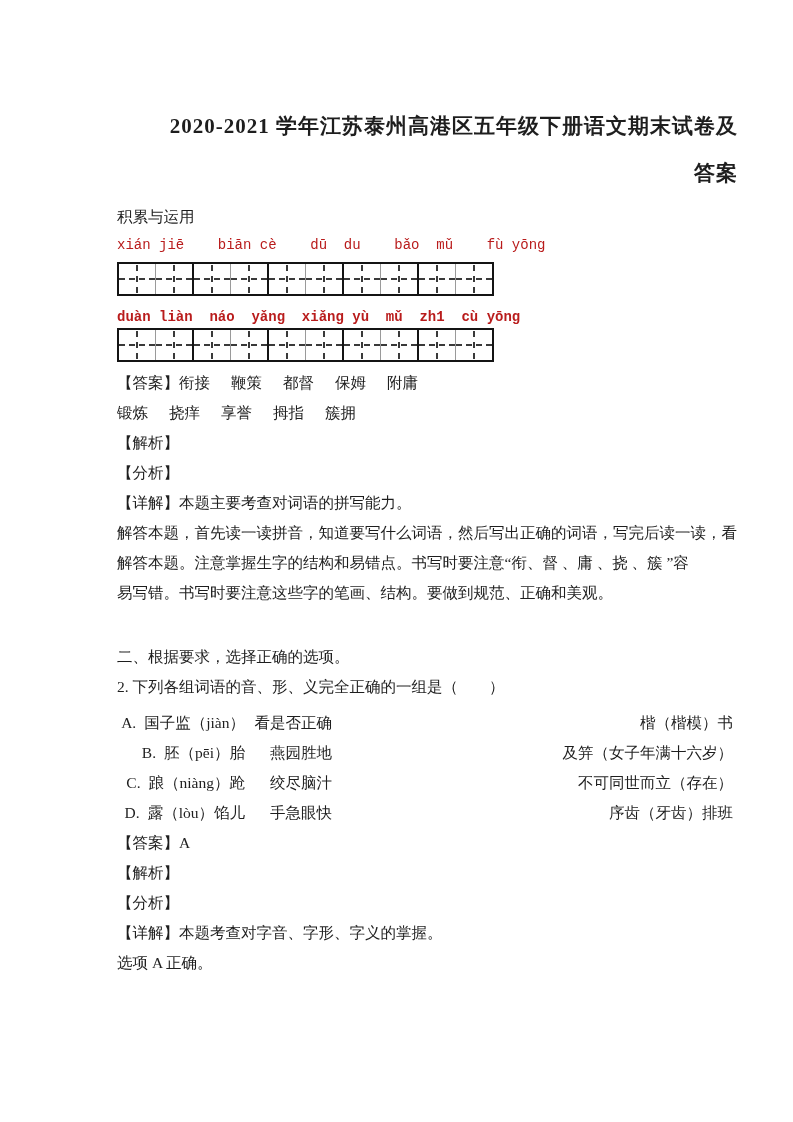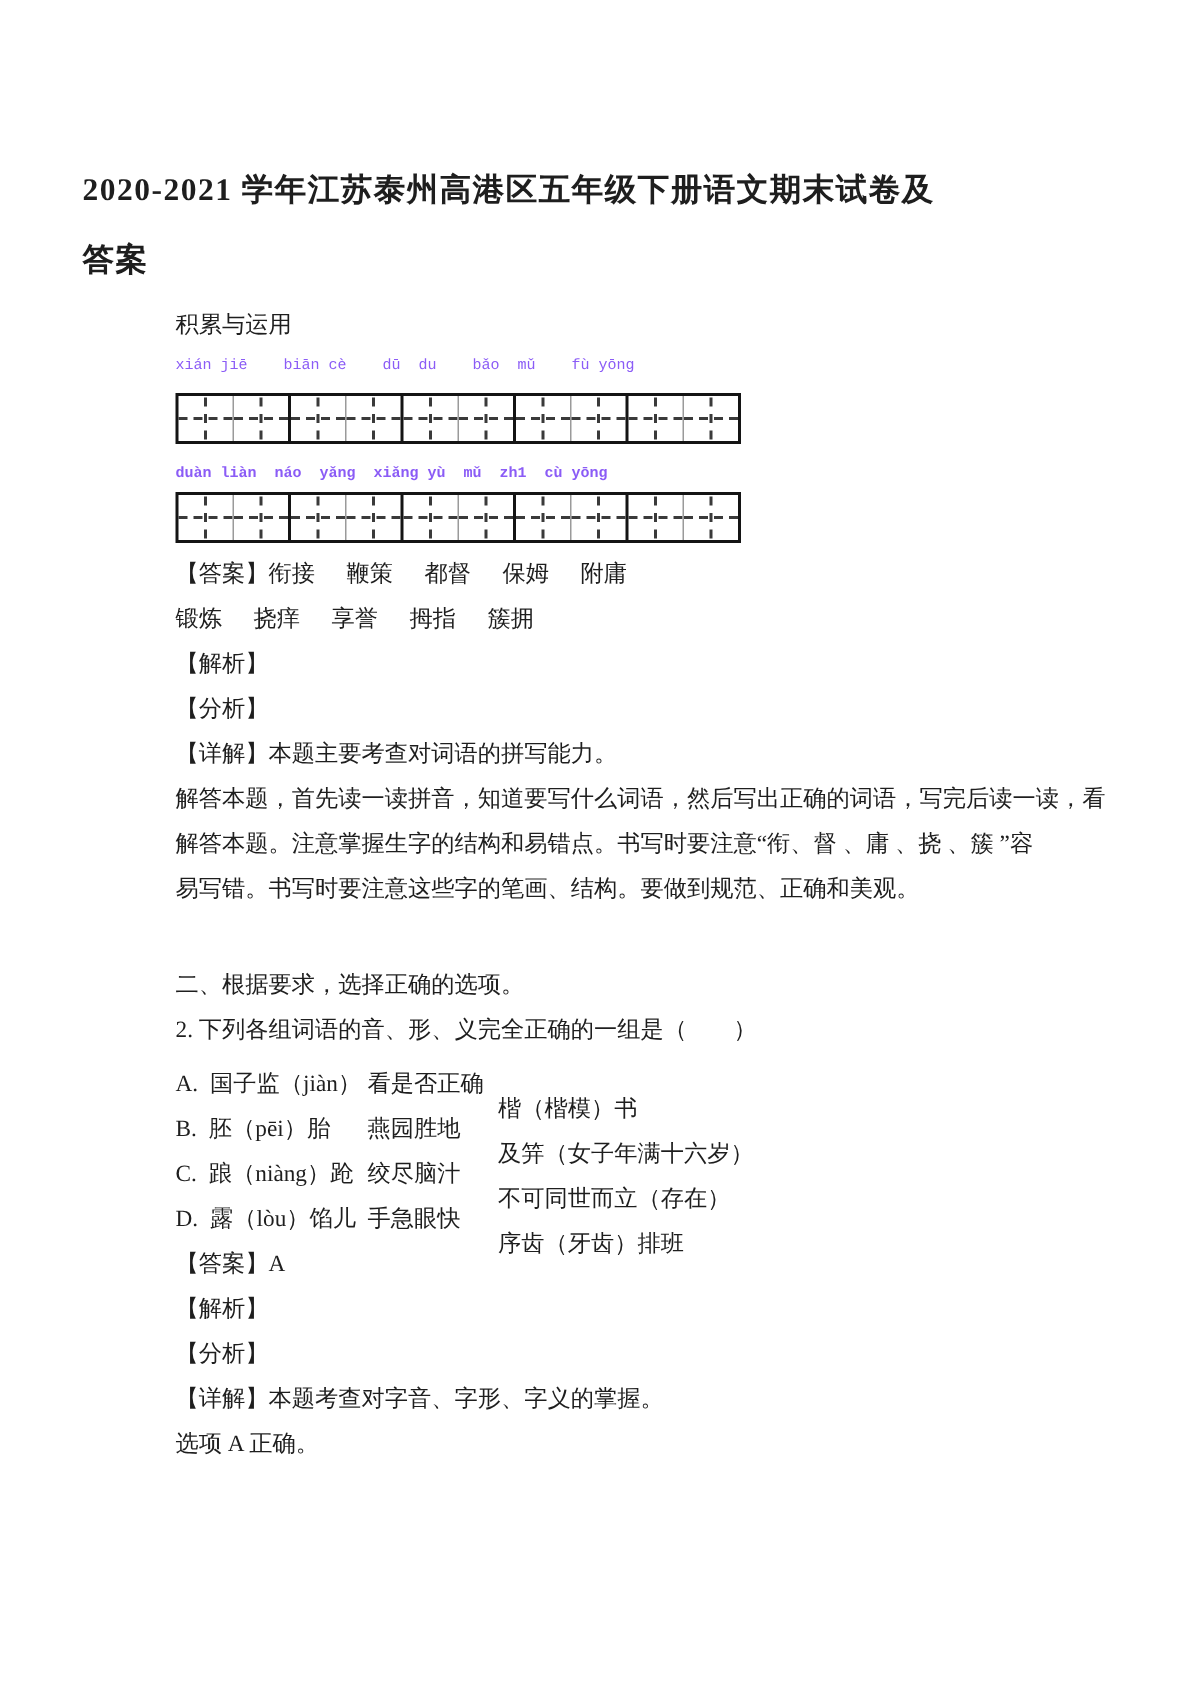--- a/index.html
+++ b/index.html
@@ -15,44 +15,44 @@
     overflow: hidden;
   }
   .page {
     position: relative;
     width: 793px;
     height: 1122px;
     background: #ffffff;
   }
   .doc-title {
     margin: 103px 55px 0 55px;
-    text-align: left;
+    text-align: right;
     font-size: 21px;
     font-weight: 700;
     line-height: 47px;
     letter-spacing: 1px;
   }
   .doc-title .tline { display: block; }
   .content {
     margin: 5px 60px 0 117px;
     font-size: 15.5px;
   }
   .line {
     height: 30px;
     line-height: 30px;
     white-space: nowrap;
   }
   .bold { font-weight: 400; }
   .pinyin {
     font-family: "Liberation Mono", "DejaVu Sans Mono", monospace;
-    font-size: 10px;
+    font-size: 14px;
     height: 22px;
     line-height: 22px;
     white-space: pre;
-    color: #8b5cf6;
+    color: #b91c1c;
   }
   .mt2  { margin-top: 2px; }
   .mt4  { margin-top: 4px; }
   .mt6  { margin-top: 6px; font-family: Liberation Serif, serif; }
   .mt10 { margin-top: 10px; font-weight: bold; }
   .mt18 { margin-top: 34px; }
   
   .writing-grid {
     display: flex;
     width: -moz-fit-content;
@@ -80,24 +80,24 @@
     content: "";
     position: absolute;
     left: 0; right: 0;
     top: 50%;
     margin-top: -1px;
     border-top: 2px dashed #3a3a3a;
   }
   
   .ans-word { margin-right: 21px; }
   
-  .opt { display: flex; }
+  .opt { display: flex; text-align: right; }
   .opt-c1 { width: 128px; white-space: nowrap; }
   .opt-c2 { width: 87px; white-space: nowrap; }
-  .opt-c3 { flex: 1; white-space: nowrap; margin-top: 17px; }
+  .opt-c3 { flex: 1; white-space: nowrap; }
   .opt-label { margin-right: 8px; }
 </style>
 </head>
 <body>
 
 <div class="page">
 
   <h1 class="doc-title">
     <span class="tline">2020-2021 学年江苏泰州高港区五年级下册语文期末试卷及</span>
     <span class="tline">答案</span>

